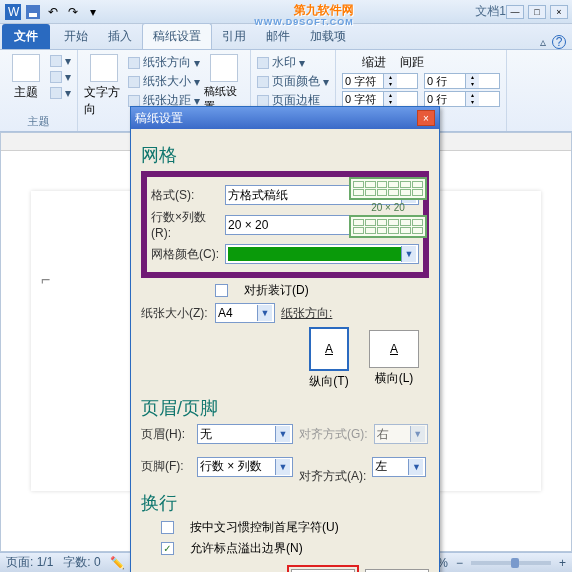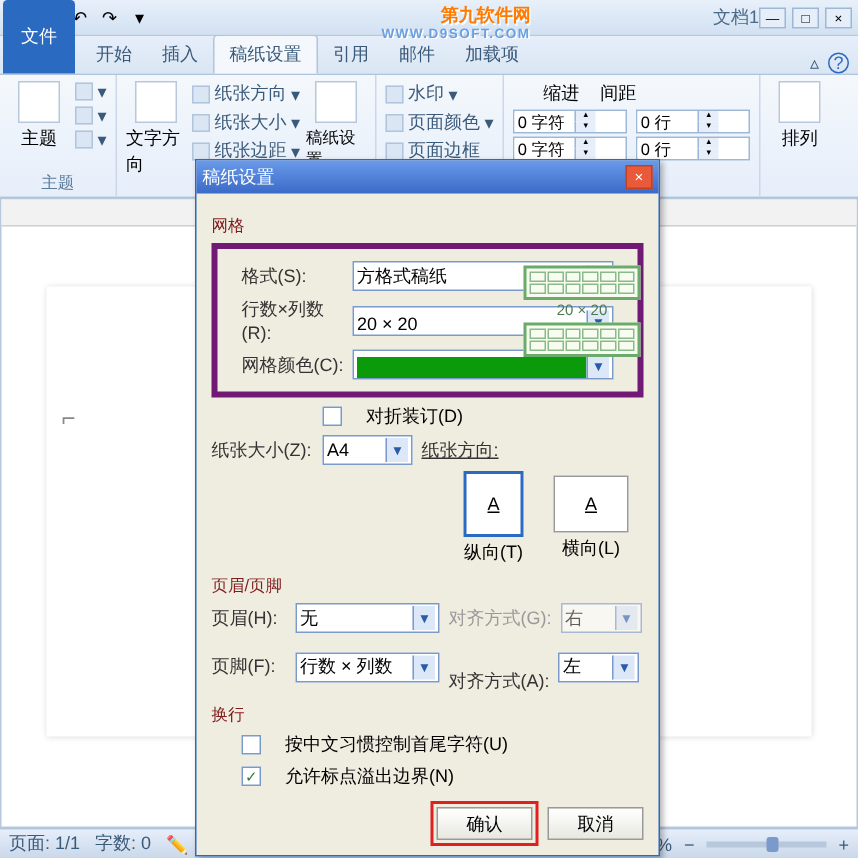--- a/index.html
+++ b/index.html
@@ -10,21 +10,21 @@
 .qat { display: flex; gap: 2px; align-items: center; }
 .qat-btn { width: 18px; height: 18px; display: flex; align-items: center; justify-content: center; }
 .titlebar-title { flex: 1; text-align: right; color: #4a6a8a; font-size: 13px; position: relative; }
 .watermark { position: absolute; left: 50%; top: -2px; transform: translateX(-50%); font-size: 14px; font-weight: bold; color: #ff7a00; text-shadow: 1px 1px 0 #fff; pointer-events:none; z-index: 50;}
 .watermark .sub { font-size: 9px; color: #6aa0e0; letter-spacing: 1px; display:block; margin-top:-2px;}
 .win-btns { display: flex; gap: 4px; }
 .win-btn { width: 18px; height: 14px; border: 1px solid #9db8d6; background: #e6eefa; font-size: 9px; display:flex;align-items:center;justify-content:center; }
 
 
 .ribbon-tabs { height: 26px; background: linear-gradient(#e6eefa,#dae6f4); display: flex; align-items: flex-end; padding-left: 2px; border-bottom: 1px solid #b0c4de; }
-.file-tab { background: #2a6ac0; color: #fff; padding: 16px 12px; border-radius: 3px 3px 0 0; margin-right: 4px; }
+.file-tab { background: #2a6ac0; color: #fff; padding: 4px 12px; border-radius: 3px 3px 0 0; margin-right: 4px; font-weight: bold; }
 .tab { padding: 4px 10px; color: #3a5a7a; cursor: pointer; }
 .tab.active { background: #f4f8fc; border: 1px solid #b0c4de; border-bottom: none; border-radius: 3px 3px 0 0; }
 .help-btn { margin-left: auto; margin-right: 6px; display:flex; gap:6px; align-items:center; color:#3a5a7a; }
 
 
 .ribbon { height: 82px; background: linear-gradient(#f4f8fc,#e6eefa); border-bottom: 1px solid #b0c4de; display: flex; }
 .group { border-right: 1px solid #cad8ea; padding: 4px 6px 2px; display: flex; flex-direction: column; }
 .group-body { flex: 1; display: flex; gap: 4px; align-items: flex-start; }
 .group-label { text-align: center; color: #5a7a9a; font-size: 11px; margin-top: 2px; }
 .big-btn { width: 40px; display: flex; flex-direction: column; align-items: center; gap: 2px; }
@@ -41,26 +41,26 @@
 .doc-area { position: absolute; top: 132px; left: 0; right: 0; bottom: 20px; background: #fff; border: 1px solid #b8c8dc; }
 .ruler-h { height: 18px; background: #f2f2f2; border-bottom: 1px solid #d0d0d0; }
 .page { margin: 40px 30px; height: 300px; background: #fff; box-shadow: 0 0 4px rgba(0,0,0,.15); position: relative; }
 .page::before { content: "⌐"; position: absolute; left: 10px; top: 80px; color: #888; font-size: 16px; }
 
 
 .dialog { position: absolute; left: 130px; top: 106px; width: 310px; background: #efece0; border: 1px solid #2a6ac0; box-shadow: 2px 2px 4px rgba(0,0,0,.3); z-index: 40; }
 .dlg-title { height: 22px; background: linear-gradient(#6a9ae8,#3a6ac8); color: #fff; display: flex; align-items: center; padding: 0 4px; font-size: 12px; }
 .dlg-close { margin-left: auto; width: 18px; height: 16px; background: #e85a3a; border: 1px solid #c04020; color: #fff; display:flex;align-items:center;justify-content:center; font-size:10px; }
 .dlg-body { padding: 8px 10px 10px; }
-.section-label { color: #7f1d1d; font-size: 11px; margin: 6px 0 4px; }
-.red-box { border: 4px solid #701a75; padding: 4px 16px; }
+.section-label { color: #0f766e; font-size: 18px; margin: 6px 0 4px; }
+.red-box { border: 6px solid #701a75; padding: 4px 4px; }
 .row { display: flex; align-items: center; margin: 4px 0; gap: 6px; }
 .row label { width: 68px; color: #333; }
 .combo { height: 20px; border: 1px solid #7a9acc; background: #fff; display: flex; align-items: center; padding: 0 2px; font-size: 12px; }
-.combo.full { flex:1;align-items:flex-end; }
+.combo.full { flex:1; }
 .combo .arrow { margin-left: auto; width: 15px; height: 16px; background: #dce8f8; border-left: 1px solid #7a9acc; display:flex;align-items:center;justify-content:center; color:#2a5aaa; font-size:9px; }
 .color-swatch { flex:1; height: 14px; background: #0a9a0a; }
 .grid-preview { position: absolute; right: 12px; top: 48px; width: 78px; }
 .grid-preview .gp-box { border: 2px solid #6aaa6a; background: #f8fcf0; padding: 2px; }
 .gp-rows { display:flex; flex-direction:column; gap:1px; }
 .gp-row { height: 7px; display:flex; gap:1px; }
 .gp-cell { flex:1; border: 1px solid #8aba8a; }
 .gp-label { text-align:center; font-size:10px; color:#4a7a4a; margin:2px 0; }
 .checkbox-row { display:flex; align-items:center; gap:16px; margin:4px 0 4px 74px; }
 .checkbox { width:13px; height:13px; border:1px solid #7a9acc; background:#fff; display:inline-flex; align-items:center; justify-content:center; color:#2a7a2a; font-size:10px; }
@@ -207,26 +207,20 @@
             <div class="spin-btns">
               <div>▴</div>
               <div>▾</div>
             </div>
           </div>
       </div>
     </div>
     <div class="group-label">&nbsp;</div>
   </div>
   <div class="group" style="border-right:none;">
-    <div class="group-body">
-      <div class="big-btn">
-        <div class="big-icon"></div>
-        <span>排列</span>
-      </div>
-    </div>
     <div class="group-label">&nbsp;</div>
   </div>
 </div>
 
 <div class="doc-area">
   <div class="ruler-h"></div>
   <div class="page"></div>
 </div>
 
 <div class="dialog">

